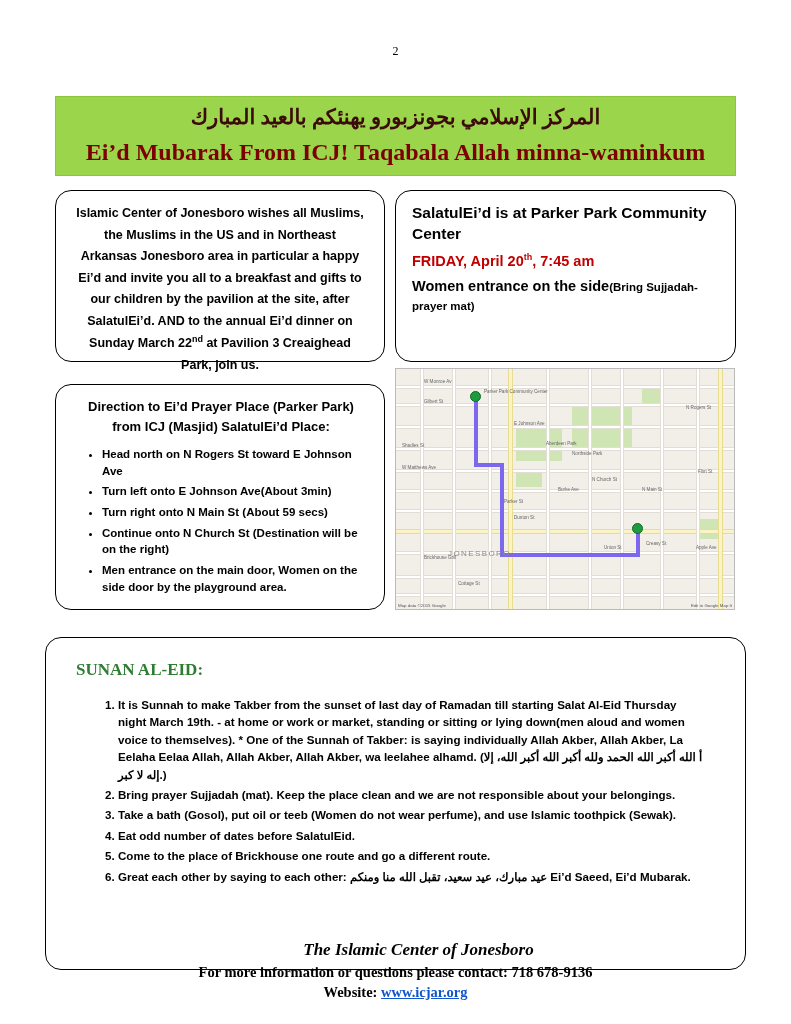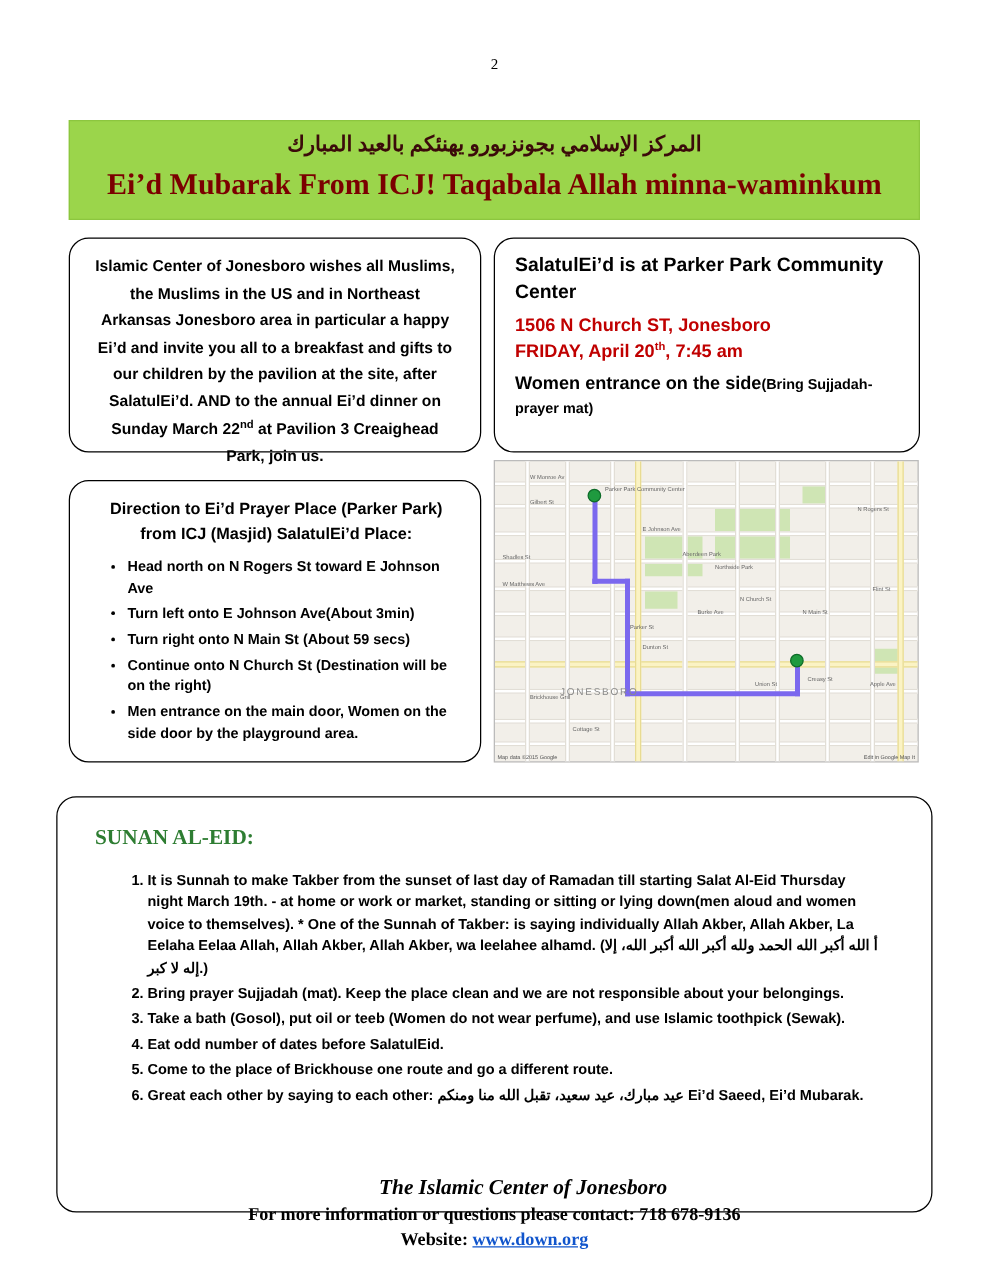--- a/index.html
+++ b/index.html
@@ -34,21 +34,21 @@
     height: 80px;
     background: #9BD54B;
     border: 1px solid #8CC63F;
     box-sizing: border-box;
     overflow: hidden;
   }
   .banner-arabic {
     text-align: center;
     font-family: "Liberation Serif", serif;
     font-weight: bold;
-    font-size: 17px;
+    font-size: 21px;
     color: #3B0A0A;
     margin-top: 8px;
     direction: rtl;
   }
   .banner-english {
     text-align: center;
     font-family: "Liberation Serif", serif;
     font-weight: bold;
     font-size: 24px;
     color: #7B0000;
@@ -280,21 +280,20 @@
   <div class="banner-arabic">المركز الإسلامي بجونزبورو يهنئكم بالعيد المبارك</div>
   <div class="banner-english">Ei’d Mubarak From ICJ! Taqabala Allah minna-waminkum</div>
 </div>
 
 <div class="rbox" id="intro-box">
   <p><span>Islamic Center of Jonesboro wishes all Muslims, the Muslims in the US and in Northeast Arkansas Jonesboro area in particular a happy Ei’d and invite you all to a breakfast and gifts to our children by the pavilion at the site, after SalatulEi’d. AND to the annual Ei’d dinner on Sunday March 22</span><span class="sup">nd</span><span> at Pavilion 3 Creaighead Park, join us.</span></p>
 </div>
 
 <div class="rbox" id="info-box">
   <div class="info-line1">SalatulEi’d is at Parker Park Community Center</div>
-  <div class="info-addr">1506 N Church ST, Jonesboro</div>
   <div class="info-date"><span>FRIDAY, April 20</span><span class="sup">th</span><span>, 7:45 am</span></div>
   <div class="info-women"><span>Women entrance on the side</span><span class="small">(Bring Sujjadah- prayer mat)</span></div>
 </div>
 
 <div class="rbox" id="dir-box">
   <div class="dir-title">Direction to Ei’d Prayer Place (Parker Park) from ICJ (Masjid) SalatulEi’d Place:</div>
   <ul>
     <li>Head north on N Rogers St toward E Johnson Ave</li>
     <li>Turn left onto E Johnson Ave(About 3min)</li>
     <li>Turn right onto N Main St (About 59 secs)</li>
@@ -378,14 +377,14 @@
     <li>Take a bath (Gosol), put oil or teeb (Women do not wear perfume), and use Islamic toothpick (Sewak).</li>
     <li>Eat odd number of dates before SalatulEid.</li>
     <li>Come to the place of Brickhouse one route and go a different route.</li>
     <li>Great each other by saying to each other: عيد مبارك، عيد سعيد، تقبل الله منا ومنكم Ei’d Saeed, Ei’d Mubarak.</li>
   </ol>
 </div>
 
 <div id="footer">
   <div class="f1">The Islamic Center of Jonesboro</div>
   <div class="f2">For more information or questions please contact:  718 678-9136</div>
-  <div class="f3"><span>Website: </span><span class="link">www.down.org</span></div>
+  <div class="f3"><span>Website: </span><span class="link">www.icjar.org</span></div>
 </div>
 
 </body></html>

